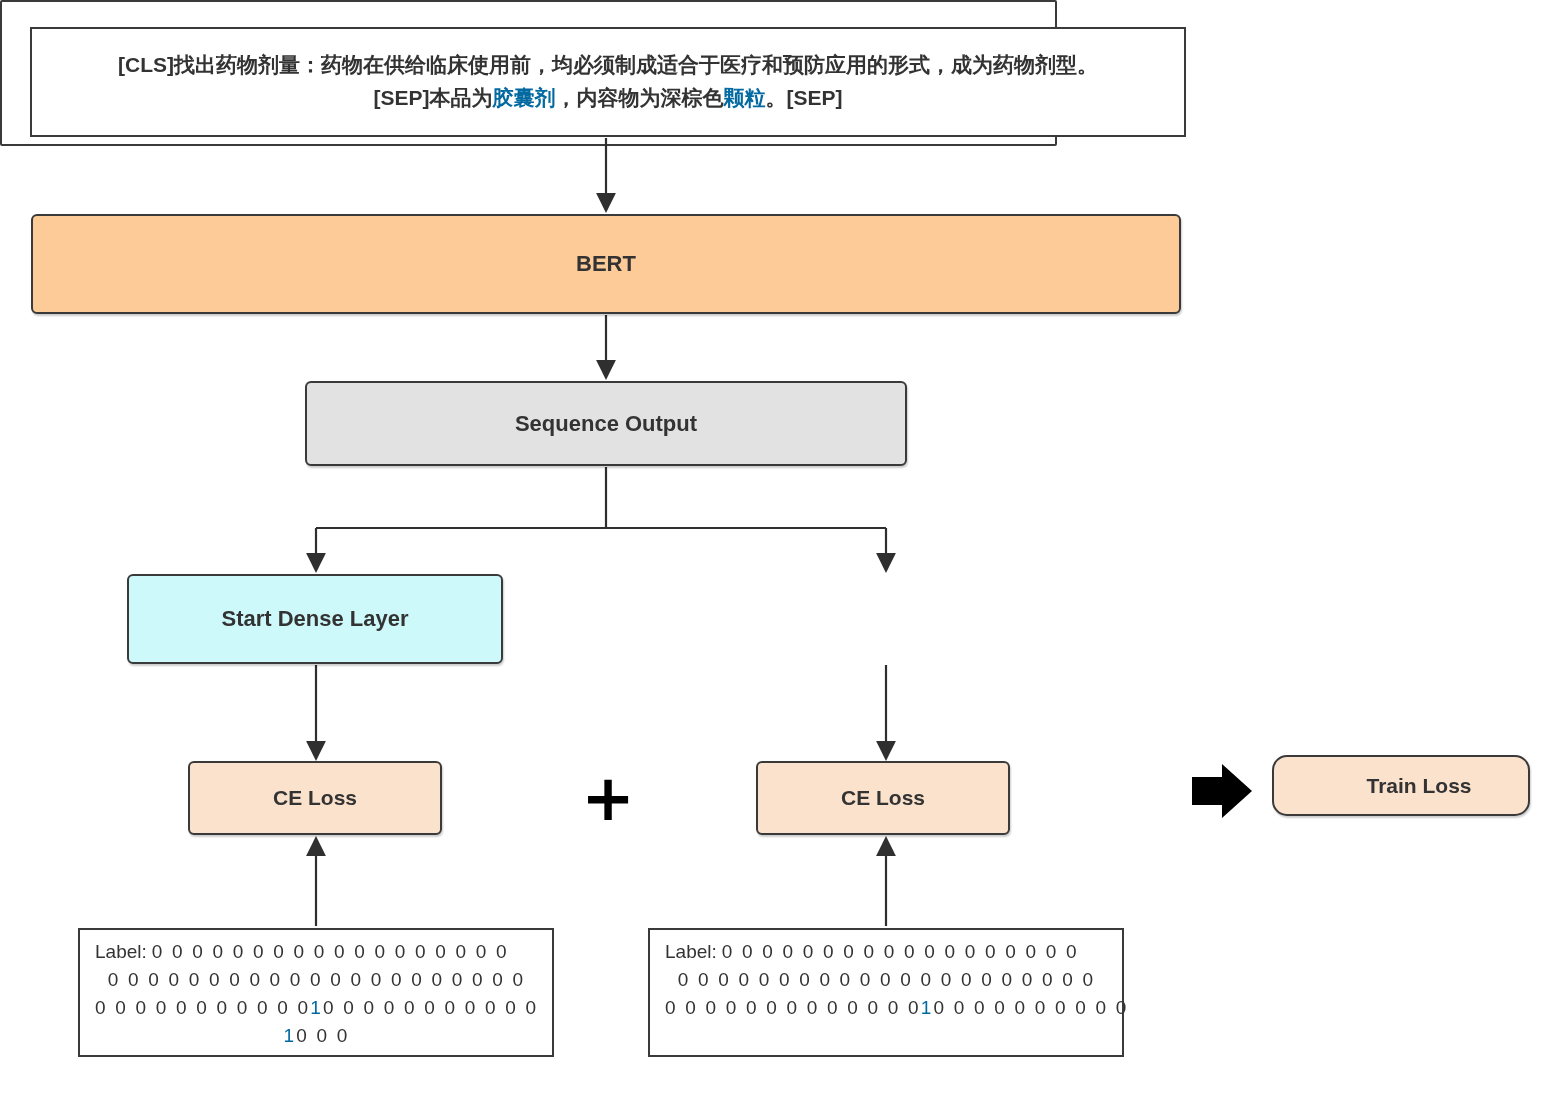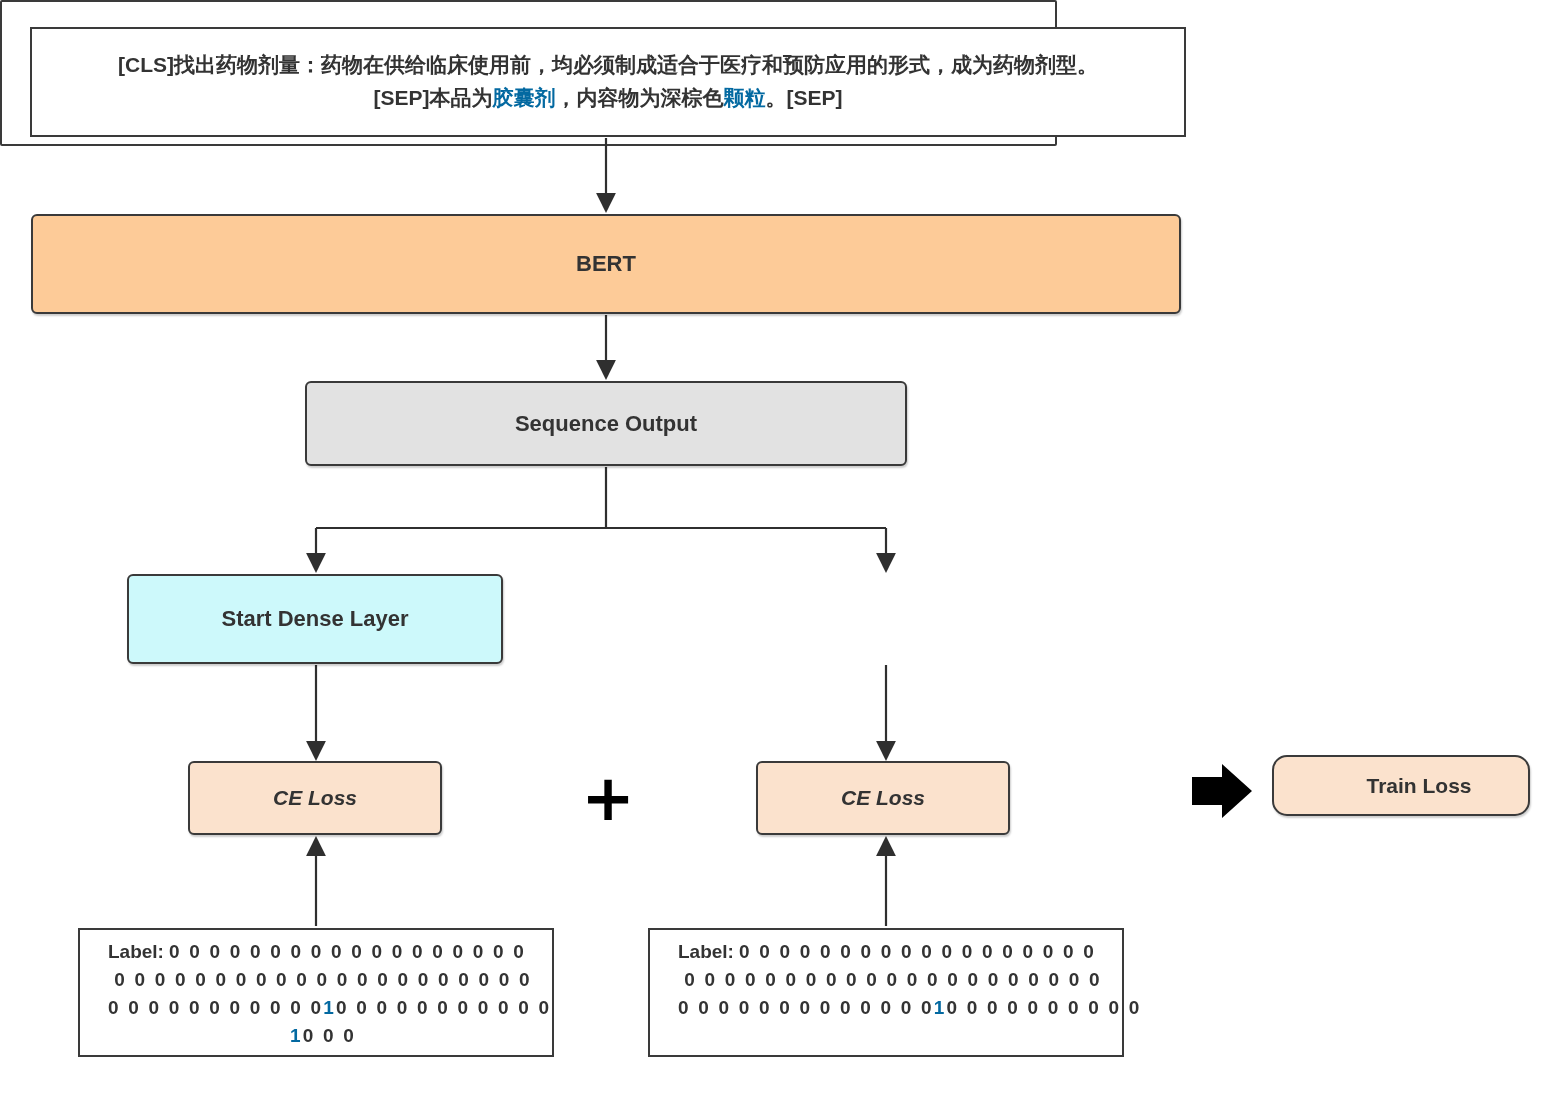--- a/index.html
+++ b/index.html
@@ -99,21 +99,20 @@
   }
 
   .ce-box {
     top: 761px;
     width: 254px;
     height: 74px;
     background: #fbe2cd;
     border-radius: 6px;
     font-size: 21px;
     box-shadow: 1px 2px 2px rgba(0,0,0,.20);
-    font-style: italic;
   }
   #ce-loss-start { left: 188px; }
   #ce-loss-end   { left: 756px; }
 
   #plus-sign {
     position: absolute;
     left: 578px;
     top: 765px;
     width: 60px;
     height: 66px;
@@ -137,23 +136,23 @@
     box-shadow: 1px 2px 2px rgba(0,0,0,.20);
     padding-left: 36px;
   }
 
   
   .label-box {
     position: absolute;
     box-sizing: border-box;
     border: 2px solid #3a3a3a;
     background: #ffffff;
-    padding: 8px 14px 10px 28px;
+    padding: 8px 14px 10px 15px;
     font-size: 19px;
-    font-weight: bold;
+    font-weight: normal;
     letter-spacing: 2.2px;
     line-height: 1.48;
     color: #333333;
     text-align: center;
   }
   #label-box-start {
     left: 78px;
     top: 928px;
     width: 476px;
     height: 129px;

